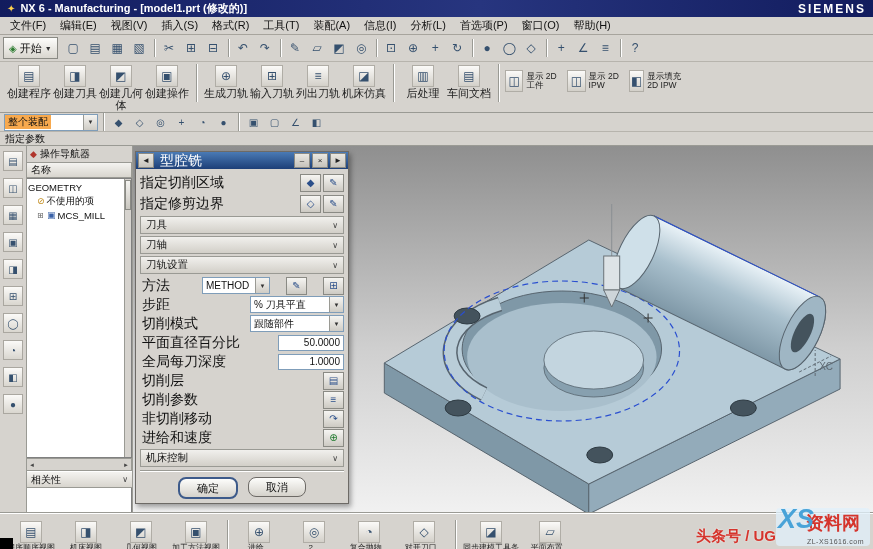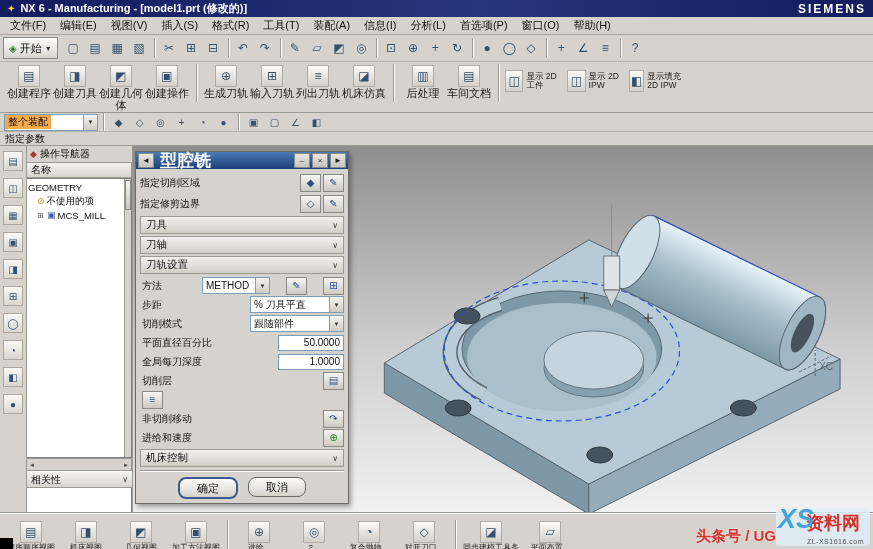--- a/index.html
+++ b/index.html
@@ -54,27 +54,27 @@
   .hsb{height:11px;background:#d6d3ce;border:1px solid #9a9a94;border-left:none;display:flex;align-items:center;
        justify-content:space-between;padding:0 2px;font-size:6px;color:#444}
   .dep{height:15px;background:linear-gradient(#f4f3f0,#d8d5ce);border-top:1px solid #fff;border-bottom:1px solid #9a9a94;
        display:flex;align-items:center;gap:4px;padding:0 4px}
   .nav-foot{height:24px;background:#fff;border:1px solid #808080;border-left:none;border-top:none}
   .viewport{flex:1;position:relative;background:linear-gradient(#8f8f8f,#cfcfcf 55%,#f1f1f1);overflow:hidden}
   .vpsvg{position:absolute;left:0;top:0;width:100%;height:100%}
   .dialog{position:absolute;left:2px;top:5px;width:212px;background:#d6d3ce;border:1px solid #6d6a66;
           box-shadow:2px 3px 5px rgba(0,0,0,.35);z-index:5}
   .dlg-title{height:17px;background:linear-gradient(#4a7ab5,#1d3f77);display:flex;align-items:center;padding:0 2px;gap:2px;color:#fff}
-  .dlg-title .t{font-weight:bold;padding:0 4px;font-size:17px}
+  .dlg-title .t{font-weight:normal;padding:0 4px;font-size:14px}
   .dlg-sp{flex:1}
   .dlg-tbtn{width:14px;height:13px;border:1px solid #8a8a84;background:linear-gradient(#e9e7e1,#c6c3bc);
             color:#222;font-size:8px;display:flex;align-items:center;justify-content:center}
   .dlg-body{padding:3px 4px 4px}
   .prow{display:flex;align-items:center;height:21px;gap:2px}
-  .prow .lbl,.frow .lbl{flex:1;font-size:10px;white-space:nowrap}
+  .prow .lbl,.frow .lbl{flex:1;font-size:14px;white-space:nowrap}
   .ibtn{width:19px;height:16px;border:1px solid #8a8a84;background:linear-gradient(#f6f5f2,#cdcac3);
         display:flex;align-items:center;justify-content:center;font-size:10px;color:#2b4f8a}
   .sect{height:16px;margin:2px 0;border:1px solid #9a9a94;background:linear-gradient(#f1f0ed,#d2cfc8);
         display:flex;align-items:center;justify-content:space-between;padding:0 5px;font-size:10.5px}
   .chev{font-size:8px;color:#444}
   .frow{display:flex;align-items:center;height:19px;gap:16px;padding-left:2px}
   .field{height:14px;border:1px solid #7f9db9;background:#fff;font-size:10px;display:flex;align-items:center;padding:0 3px}
   .num{width:58px;justify-content:flex-end}
   .btnrow{display:flex;justify-content:center;gap:10px;margin-top:4px;padding-top:5px;border-top:1px solid #fff;box-shadow:0 -1px 0 #9a9a94}
   .pbtn{min-width:56px;height:18px;border:1px solid #6d6a66;border-radius:8px;background:linear-gradient(#fdfdfb,#d5d2cb);
@@ -417,20 +417,21 @@
             <div class="field num">
               <span>1.0000</span>
             </div>
           </div>
 
           <div class="frow">
             <span class="lbl">切削层</span>
             <span class="ibtn">▤</span>
           </div>
           <div class="frow">
+            <span class="lbl">切削参数</span>
             <span class="ibtn">≡</span>
           </div>
           <div class="frow">
             <span class="lbl">非切削移动</span>
             <span class="ibtn">↷</span>
           </div>
           <div class="frow">
             <span class="lbl">进给和速度</span>
             <span class="ibtn" style="color:#1f7a2d">⊕</span>
           </div>

